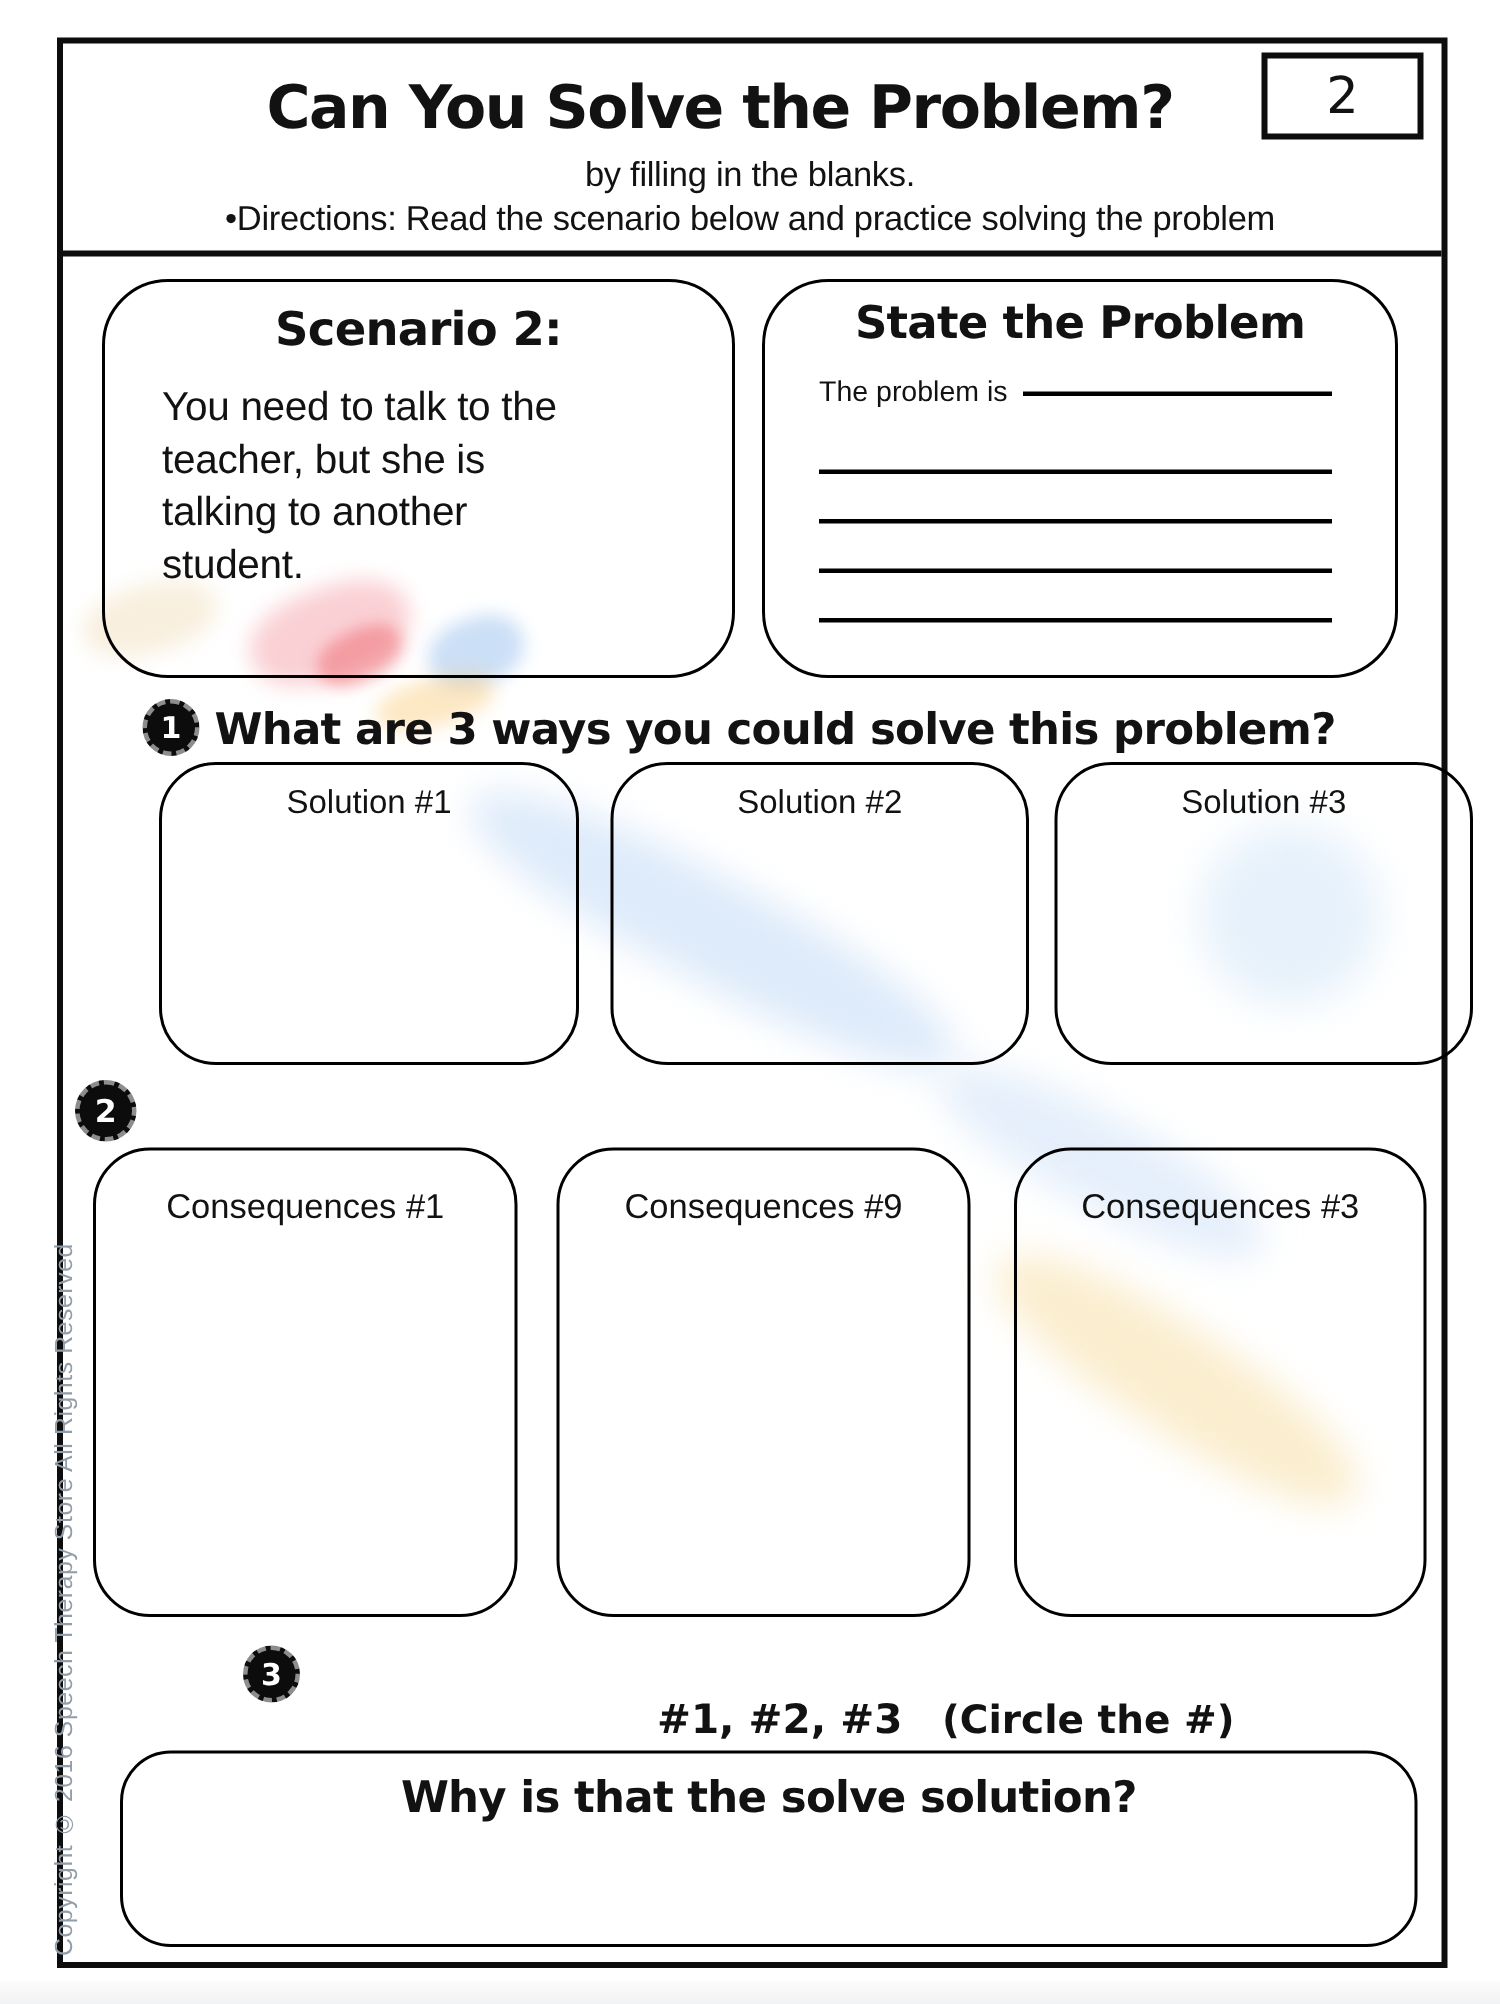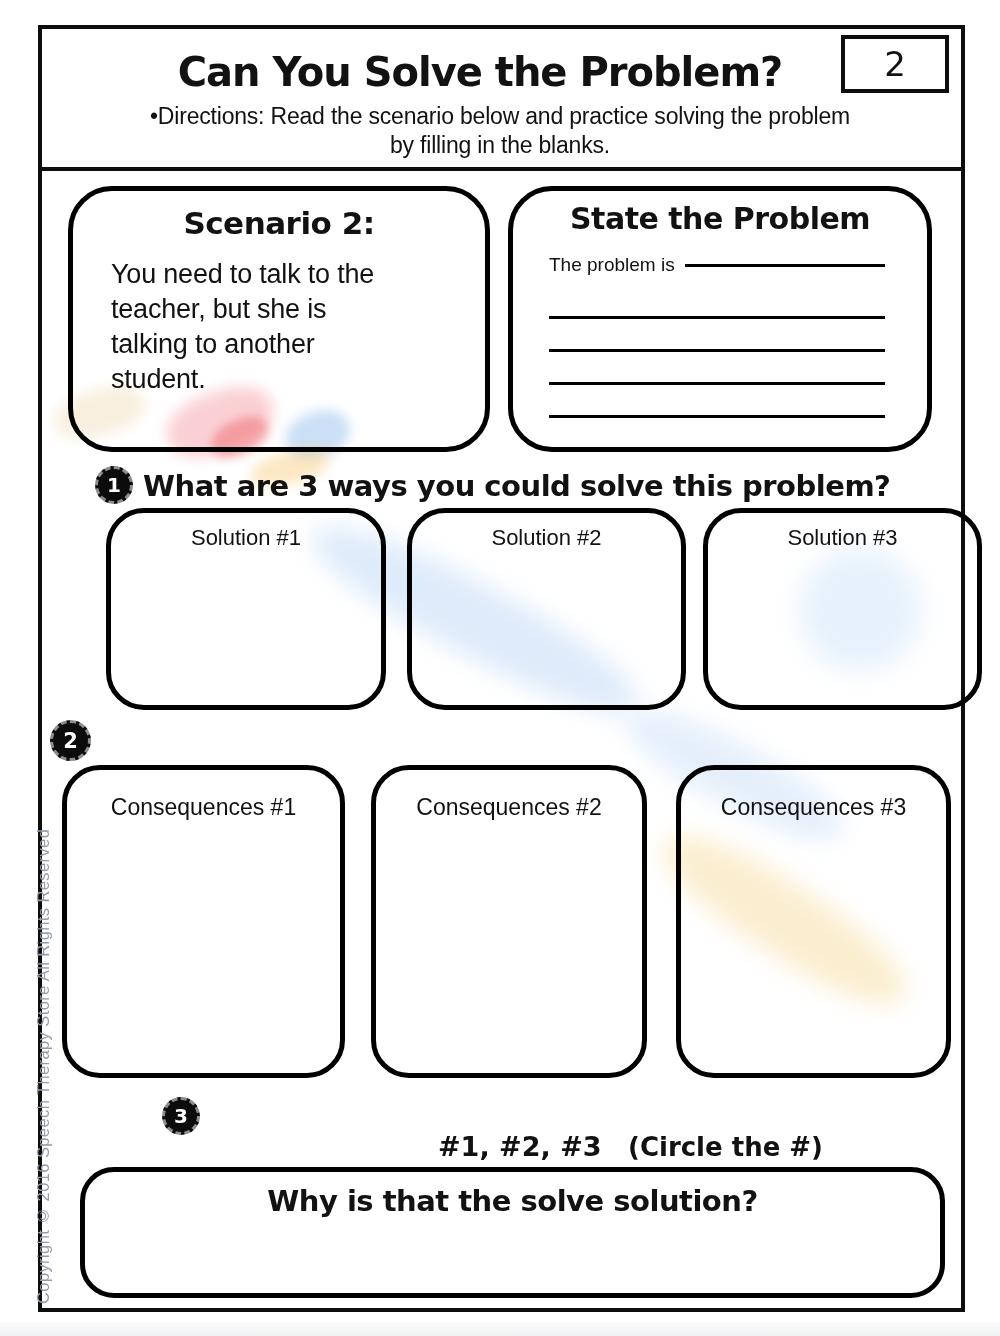--- a/index.html
+++ b/index.html
@@ -30,21 +30,21 @@
     border:4px solid #0d0d0d; box-sizing:border-box;
     display:flex; align-items:center; justify-content:center; font-size:34px;
   }
   .directions {
     position:absolute; left:60px; top:102px; width:880px; text-align:center;
     font-size:23px; line-height:29px; font-family:"Liberation Sans", sans-serif;
     letter-spacing:-0.2px;
   }
 
   .card {
-    position:absolute; border:5px solid #000000; box-sizing:border-box;
+    position:absolute; border:2px solid #000000; box-sizing:border-box;
     background:transparent;
   }
   .card-label {
     text-align:center; font-family:"Liberation Sans", sans-serif;
   }
 
   .scenario-card { left:68px; top:186px; width:422px; height:266px; border-radius:44px; }
   .scenario-title { text-align:center; font-weight:bold; font-size:31px; margin-top:14px; letter-spacing:-0.5px; }
   .scenario-text {
     margin:16px 28px 0 38px; width:292px; font-size:27px; line-height:35px;
@@ -122,22 +122,22 @@
 <div class="layer-content">
 
   <div class="page-frame"></div>
   <div class="header-rule"></div>
 
   <div class="title">Can You Solve the Problem?</div>
   <div class="page-num">
     <span>2</span>
   </div>
   <div class="directions">
+    <div>by filling in the blanks.</div>
     <div>•Directions: Read the scenario below and practice solving the problem</div>
-    <div>by filling in the blanks.</div>
   </div>
 
   <div class="card scenario-card">
     <div class="scenario-title">Scenario 2:</div>
     <div class="scenario-text">You need to talk to the teacher, but she is talking to another student.</div>
   </div>
 
   <div class="card state-card">
     <div class="state-title">State the Problem</div>
     <div class="state-body">
@@ -168,21 +168,21 @@
   </div>
 
   <div class="badge badge-2">
     <span>2</span>
   </div>
 
   <div class="card con-card con-1">
     <div class="card-label">Consequences #1</div>
   </div>
   <div class="card con-card con-2">
-    <div class="card-label">Consequences #2</div>
+    <div class="card-label">Consequences #9</div>
   </div>
   <div class="card con-card con-3">
     <div class="card-label">Consequences #3</div>
   </div>
 
   <div class="badge badge-3">
     <span>3</span>
   </div>
   <div class="q3-options">#1, #2, #3</div>
   <div class="q3-instruction">(Circle the #)</div>

